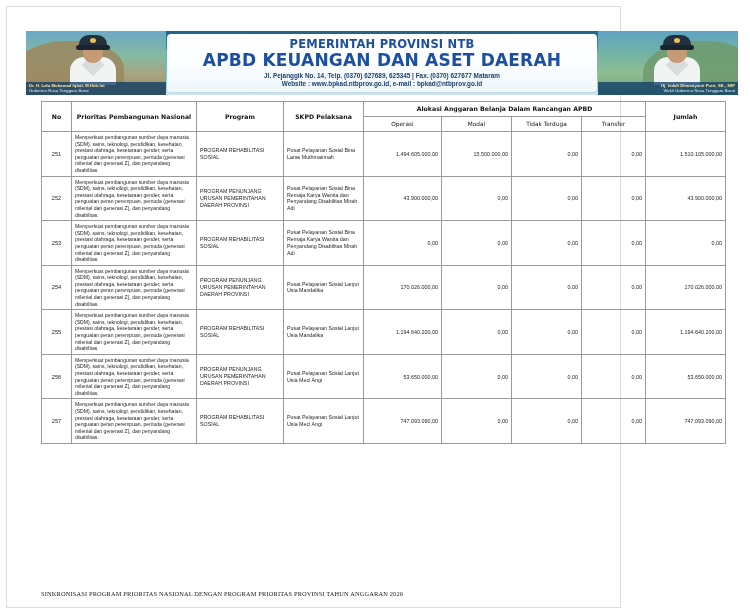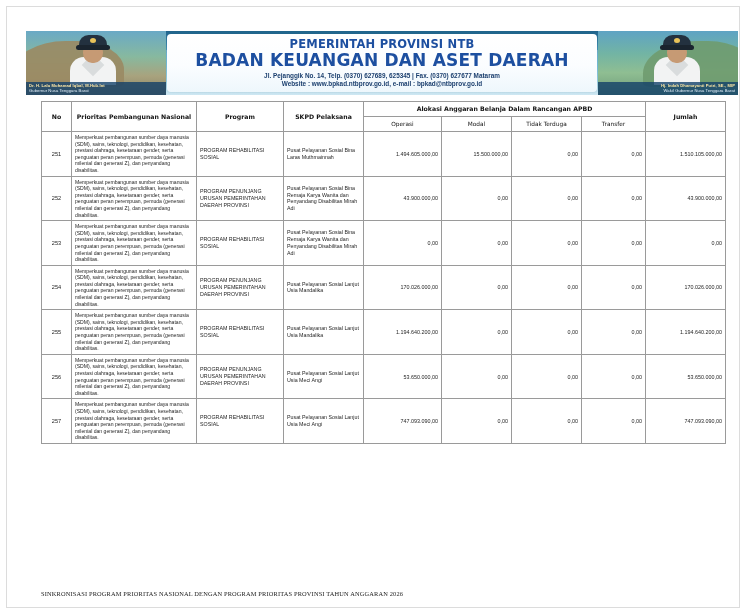--- a/index.html
+++ b/index.html
@@ -15,21 +15,21 @@
     width: 750px;
     height: 614px;
     background: #ffffff;
     overflow: hidden;
     box-sizing: border-box;
   }
   .sheet {
     position: absolute;
     left: 6px;
     top: 6px;
-    width: 734px;
+    width: 615px;
     height: 602px;
     background: #ffffff;
     border: 1px solid #dcdcdc;
     box-sizing: border-box;
   }
 
   
   .banner {
     position: absolute;
     left: 19px;
@@ -292,21 +292,21 @@
           <div class="emblem"></div>
         </div>
         <div class="name-plate">
           <div class="nm">Dr. H. Lalu Muhamad Iqbal, M.Hub.Int</div>
           <div class="ttl">Gubernur Nusa Tenggara Barat</div>
         </div>
       </div>
 
       <div class="banner-center">
         <div class="bc-line1">PEMERINTAH PROVINSI NTB</div>
-        <div class="bc-line2">BADAN KEUANGAN DAN ASET DAERAH</div>
+        <div class="bc-line2">APBD KEUANGAN DAN ASET DAERAH</div>
         <div class="bc-line3">Jl. Pejanggik No. 14, Telp. (0370) 627689, 625345 | Fax. (0370) 627677 Mataram</div>
         <div class="bc-line4">Website : www.bpkad.ntbprov.go.id, e-mail : bpkad@ntbprov.go.id</div>
       </div>
 
       <div class="portrait right">
         <div class="scene"></div>
         <div class="hill"></div>
         <div class="person">
           <div class="body"></div>
           <div class="collar"></div>

